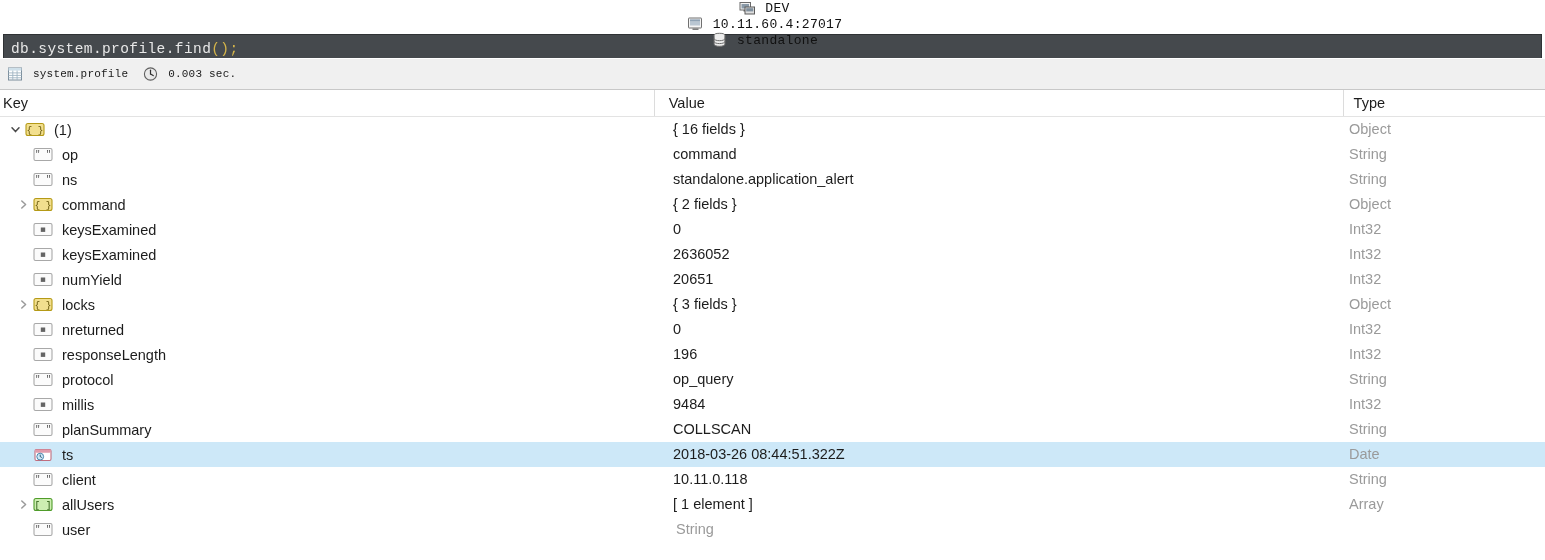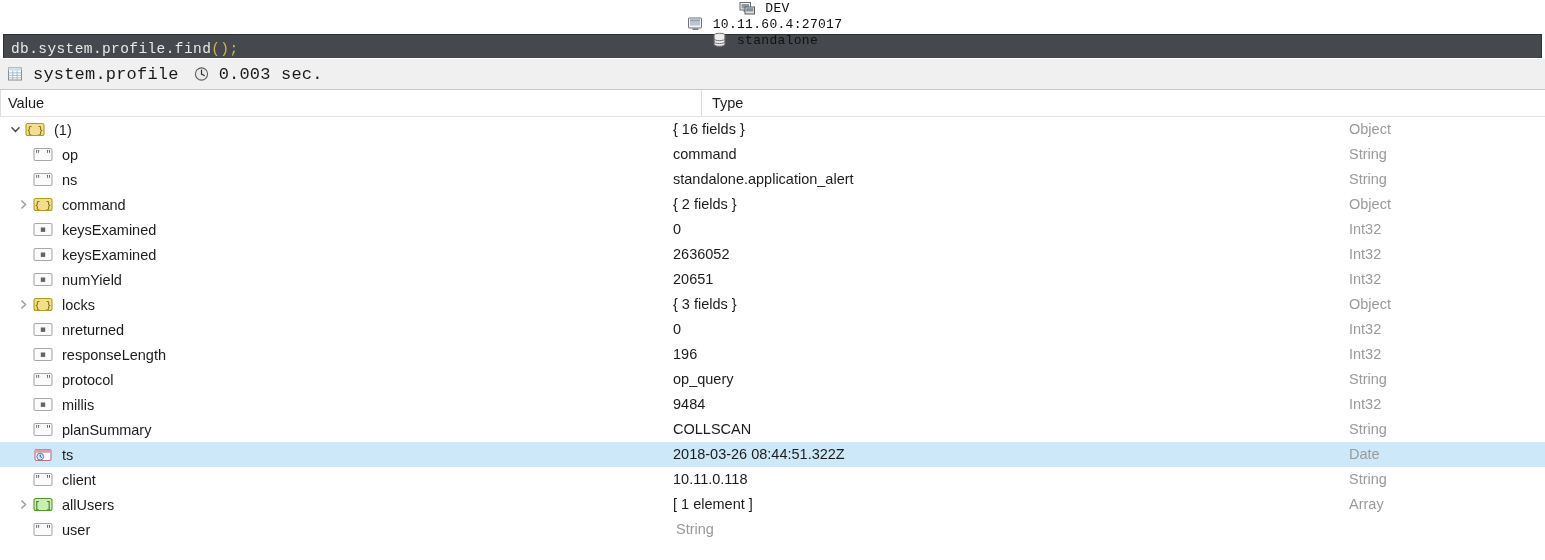--- a/index.html
+++ b/index.html
@@ -91,21 +91,21 @@
   }
   .status-item .ic {
     width: 17px;
     height: 16px;
     margin-right: 9px;
     flex: 0 0 auto;
     display: block;
   }
   .status-item .lbl {
     font-family: "Liberation Mono", monospace;
-    font-size: 17px;
+    font-size: 11px;
     color: #1a1a1a;
     letter-spacing: 0.2px;
     white-space: nowrap;
   }
 
   
   .table-area {
     background: #ffffff;
     position: relative;
   }
@@ -120,21 +120,21 @@
   .th {
     font-size: 14.5px;
     color: #1c1c1c;
     box-sizing: border-box;
     height: 26px;
     line-height: 26px;
     white-space: nowrap;
     overflow: hidden;
   }
   .th-key   { width: 666px; padding-left: 3px; }
-  .th-value { width: 673px; padding-left: 7px; border-left: 1px solid #dcdcdc; }
+  .th-value { width: 673px; padding-left: 14px; border-left: 1px solid #dcdcdc; }
   .th-type  { width: 206px; padding-left: 10px; border-left: 1px solid #dcdcdc; margin-left: 28px; }
 
   .rows { position: relative; }
   .row {
     height: 25px;
     display: flex;
     align-items: center;
     position: relative;
   }
   .row.sel { background: #cde8f8; }
@@ -266,20 +266,21 @@
         <line x1="8.5" y1="8" x2="8.5" y2="4.2" stroke="#303030" stroke-width="1.2" stroke-linecap="round"></line>
         <line x1="8.5" y1="8" x2="11.2" y2="9.6" stroke="#303030" stroke-width="1.2" stroke-linecap="round"></line>
       </svg>
     </span>
     <span class="lbl">0.003 sec.</span>
   </div>
 </div>
 
 <div class="table-area">
   <div class="thead">
+    <div class="th th-key">Key</div>
     <div class="th th-value">Value</div>
     <div class="th th-type">Type</div>
   </div>
   <div class="rows" id="rows-container">
       <div class="row">
         <div class="cell-key">
           <span class="indent" style="width:5px"></span>
           <span class="twisty">
             <svg width="11" height="11" viewBox="0 0 11 11">
               <polyline points="2,3.8 5.5,7.6 9,3.8" fill="none" stroke="#4a4a4a" stroke-width="1.5" stroke-linecap="round" stroke-linejoin="round"></polyline>

